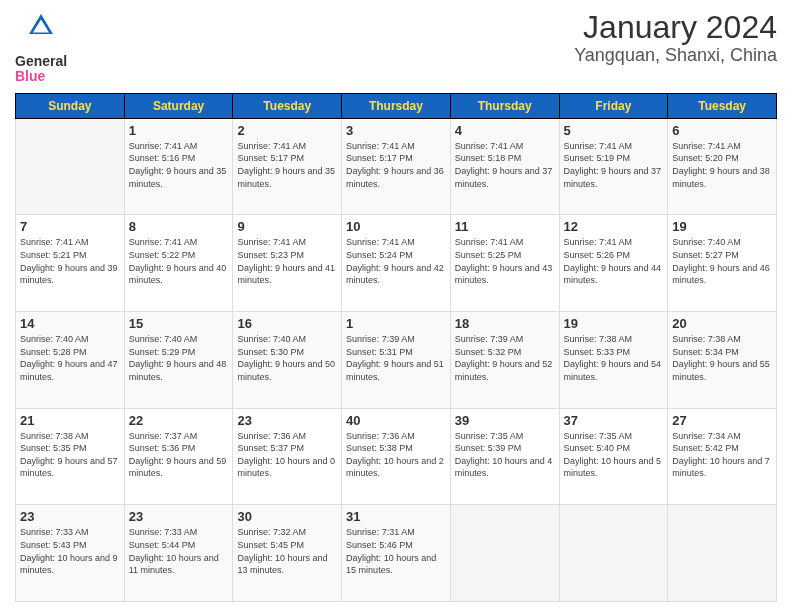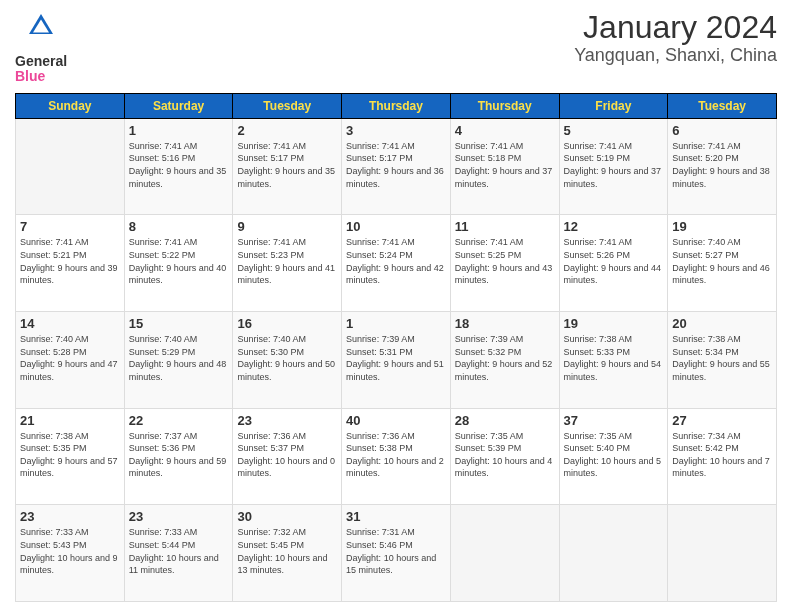--- a/index.html
+++ b/index.html
@@ -234,21 +234,21 @@
           </td>
           <td>
             <span class="day-number">23</span>
             <div class="day-info">Sunrise: 7:36 AM<br>Sunset: 5:37 PM<br>Daylight: 10 hours and 0 minutes.</div>
           </td>
           <td>
             <span class="day-number">40</span>
             <div class="day-info">Sunrise: 7:36 AM<br>Sunset: 5:38 PM<br>Daylight: 10 hours and 2 minutes.</div>
           </td>
           <td>
-            <span class="day-number">28</span>
+            <span class="day-number">39</span>
             <div class="day-info">Sunrise: 7:35 AM<br>Sunset: 5:39 PM<br>Daylight: 10 hours and 4 minutes.</div>
           </td>
           <td>
             <span class="day-number">37</span>
             <div class="day-info">Sunrise: 7:35 AM<br>Sunset: 5:40 PM<br>Daylight: 10 hours and 5 minutes.</div>
           </td>
           <td>
             <span class="day-number">27</span>
             <div class="day-info">Sunrise: 7:34 AM<br>Sunset: 5:42 PM<br>Daylight: 10 hours and 7 minutes.</div>
           </td>

